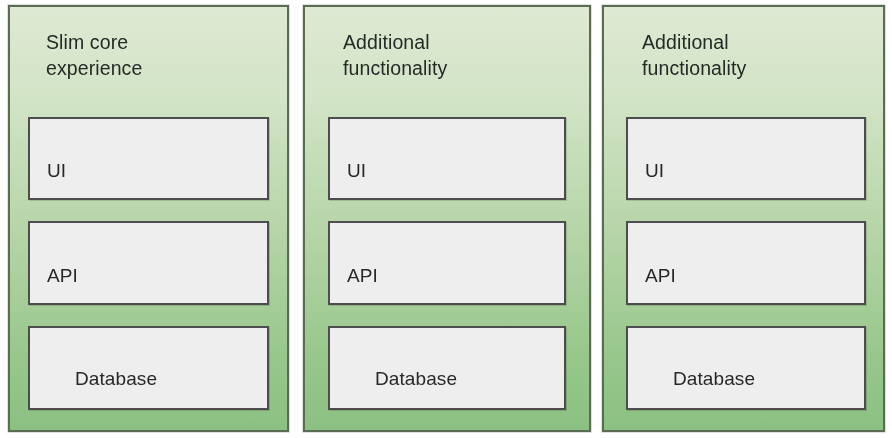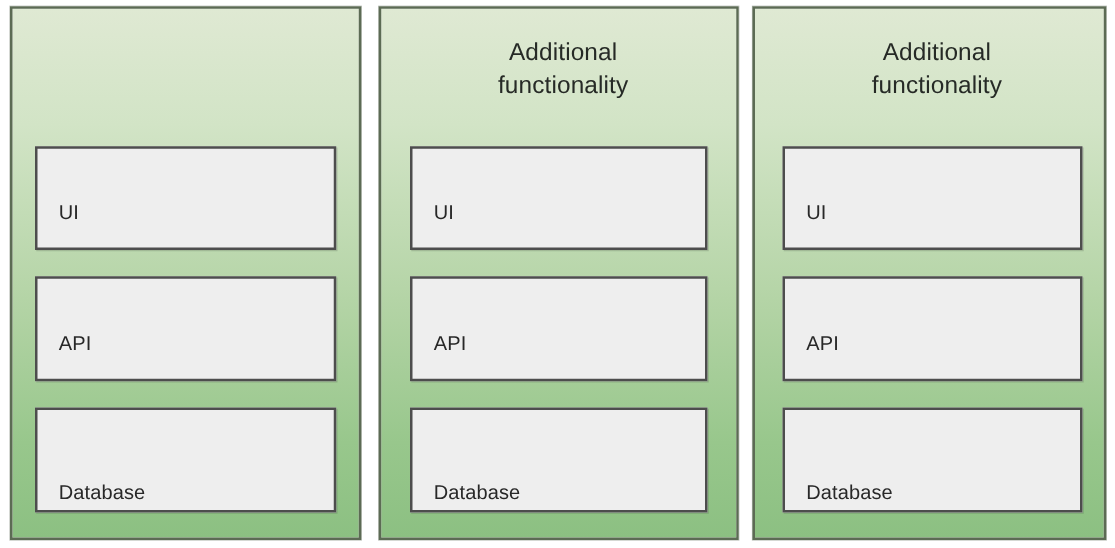--- a/index.html
+++ b/index.html
@@ -45,21 +45,20 @@
     font-size: 19.5px;
     line-height: 26px;
     color: #262a26;
     letter-spacing: 0.1px;
     white-space: pre-line;
     font-weight: 400;
   }
   .panel-2 .panel-title,
   .panel-3 .panel-title {
     left: 38px;
-    text-align: center;
   }
 
   
   .layer-box {
     position: absolute;
     box-sizing: border-box;
     background: #eeeeee;
     border: 2px solid #4d4d4d;
     box-shadow: 1px 1px 0 rgba(40,45,40,0.18);
   }
@@ -69,34 +68,36 @@
   .panel-3 .layer-box { left: 22px; width: 240px; }
 
   .layer-ui  { top: 110px; height: 83px; }
   .layer-api { top: 214px; height: 84px; text-align: center; }
   .layer-db  { top: 319px; height: 84px; }
 
   .layer-label {
     position: absolute;
     left: 17px;
     bottom: 16px;
-    font-size: 16px;
+    font-size: 19px;
     line-height: 23px;
     color: #282828;
     letter-spacing: 0.1px;
     white-space: nowrap;
   }
-  .layer-db .layer-label { bottom: 2px; }
+  .layer-db .layer-label { bottom: 18px; margin-left: 28px; }
 </style>
 </head>
 <body>
 
 <div id="canvas">
 
   <div class="panel panel-1">
+    <div class="panel-title">Slim core
+experience</div>
 
     <div class="layer-box layer-ui">
       <span class="layer-label">UI</span>
     </div>
 
     <div class="layer-box layer-api">
       <span class="layer-label">API</span>
     </div>
 
     <div class="layer-box layer-db">

